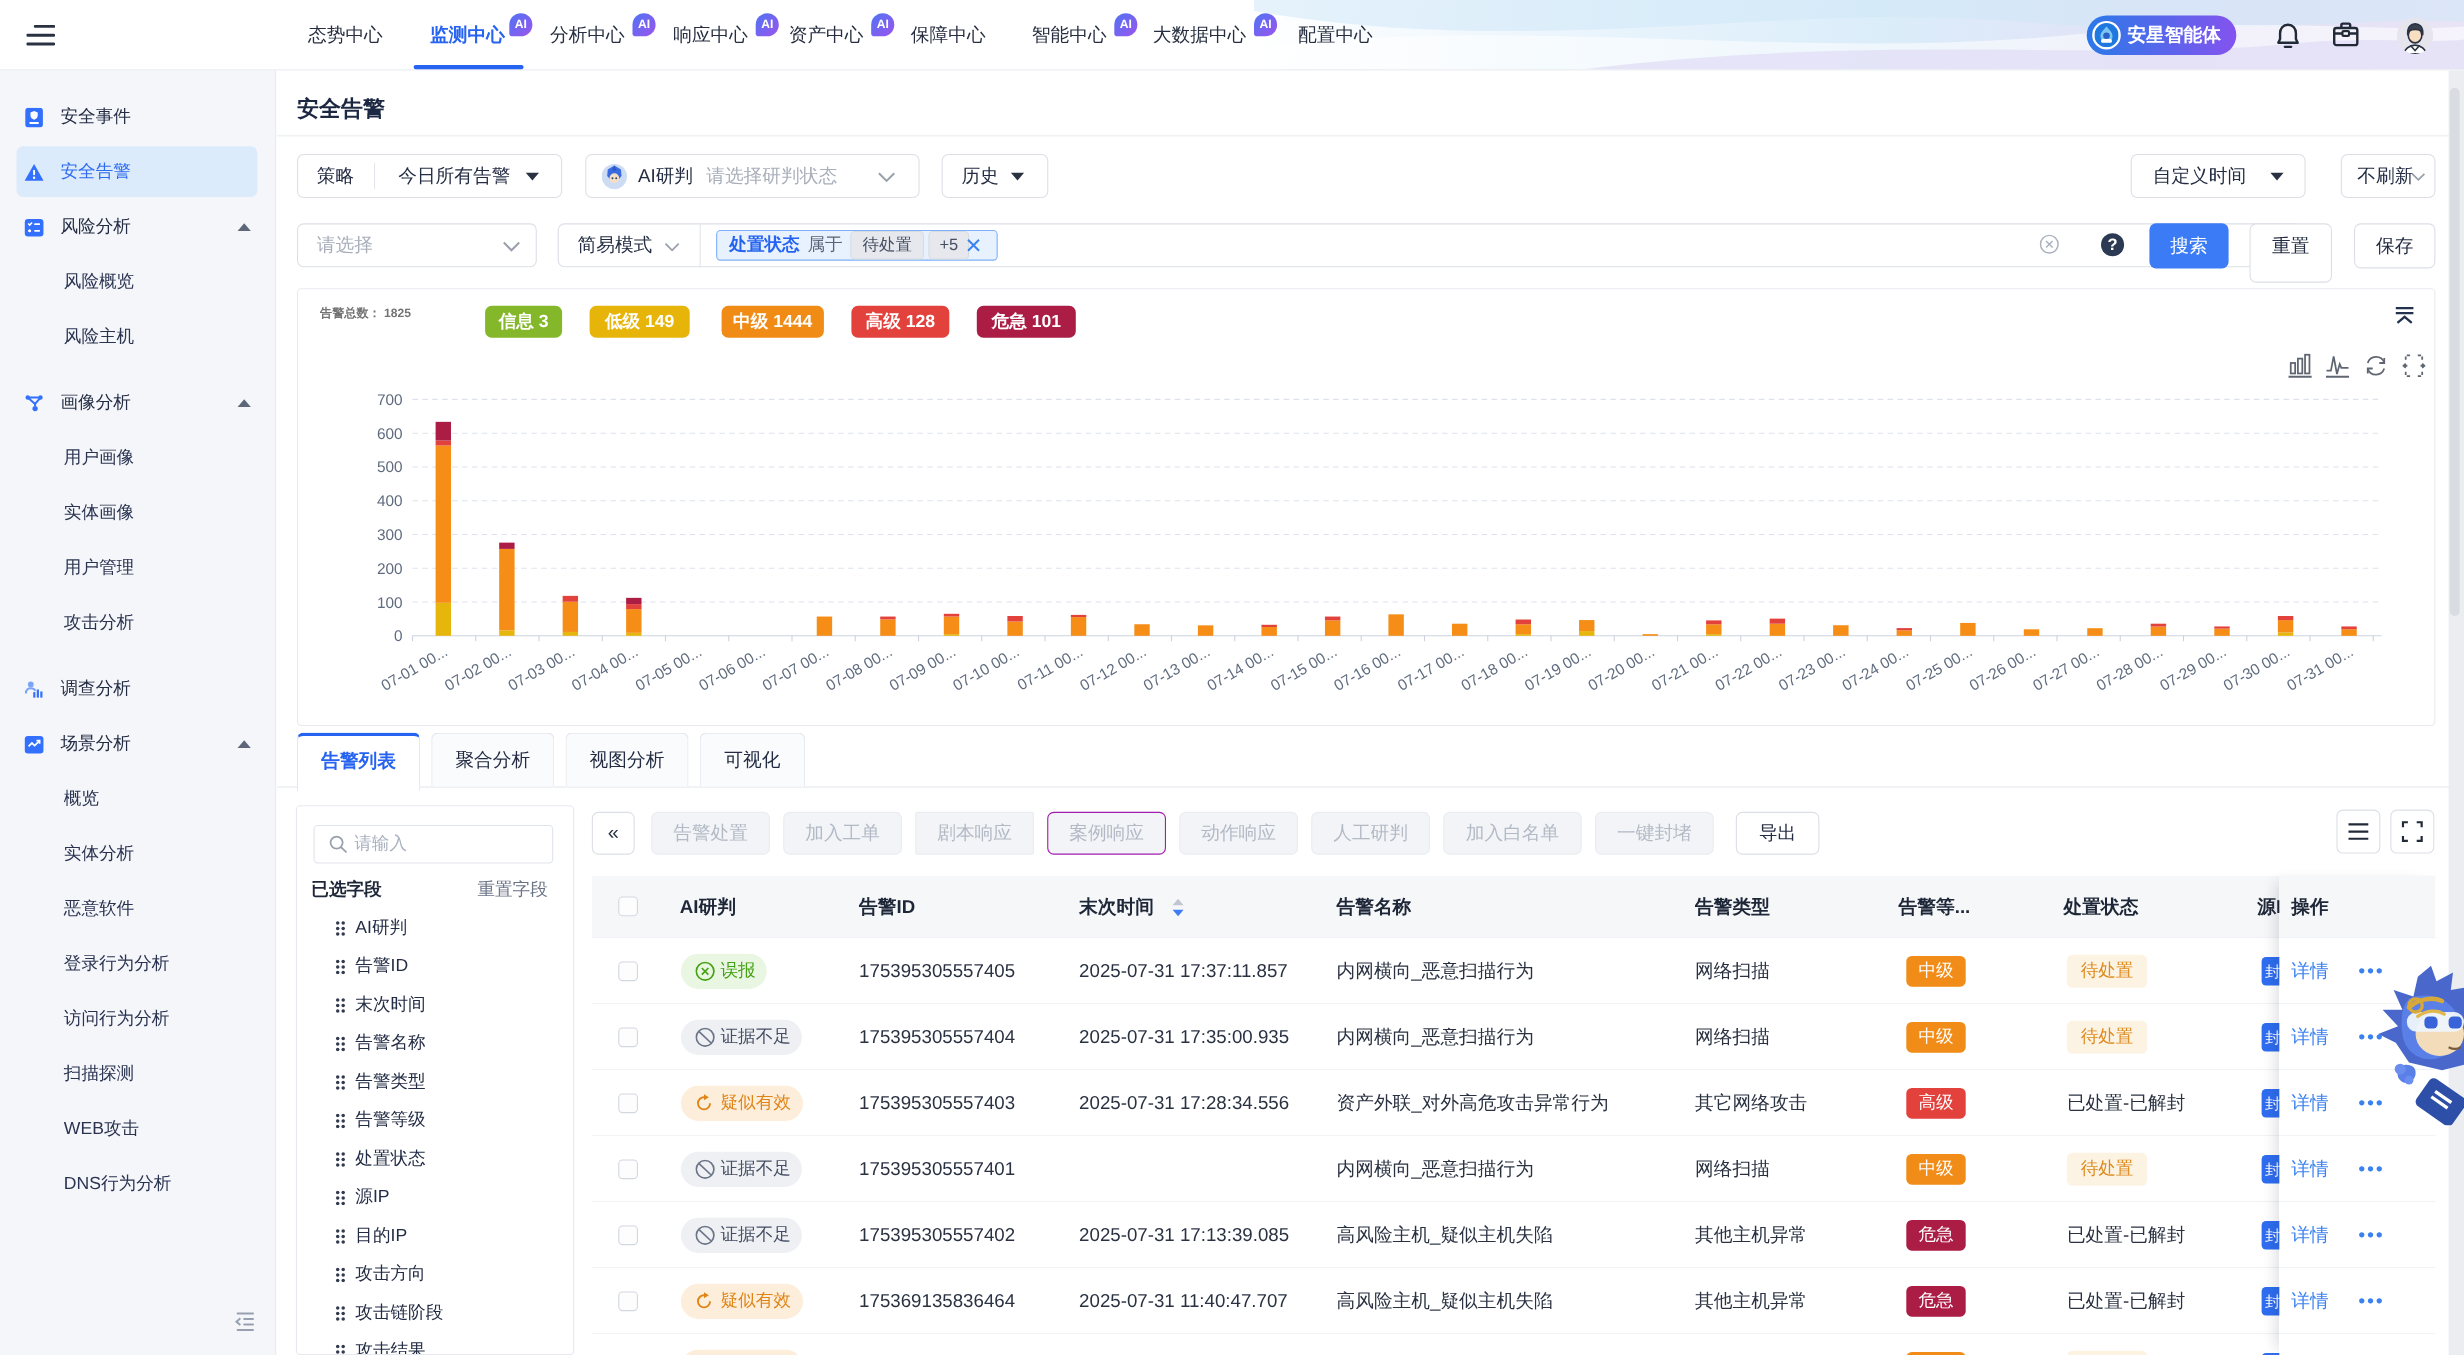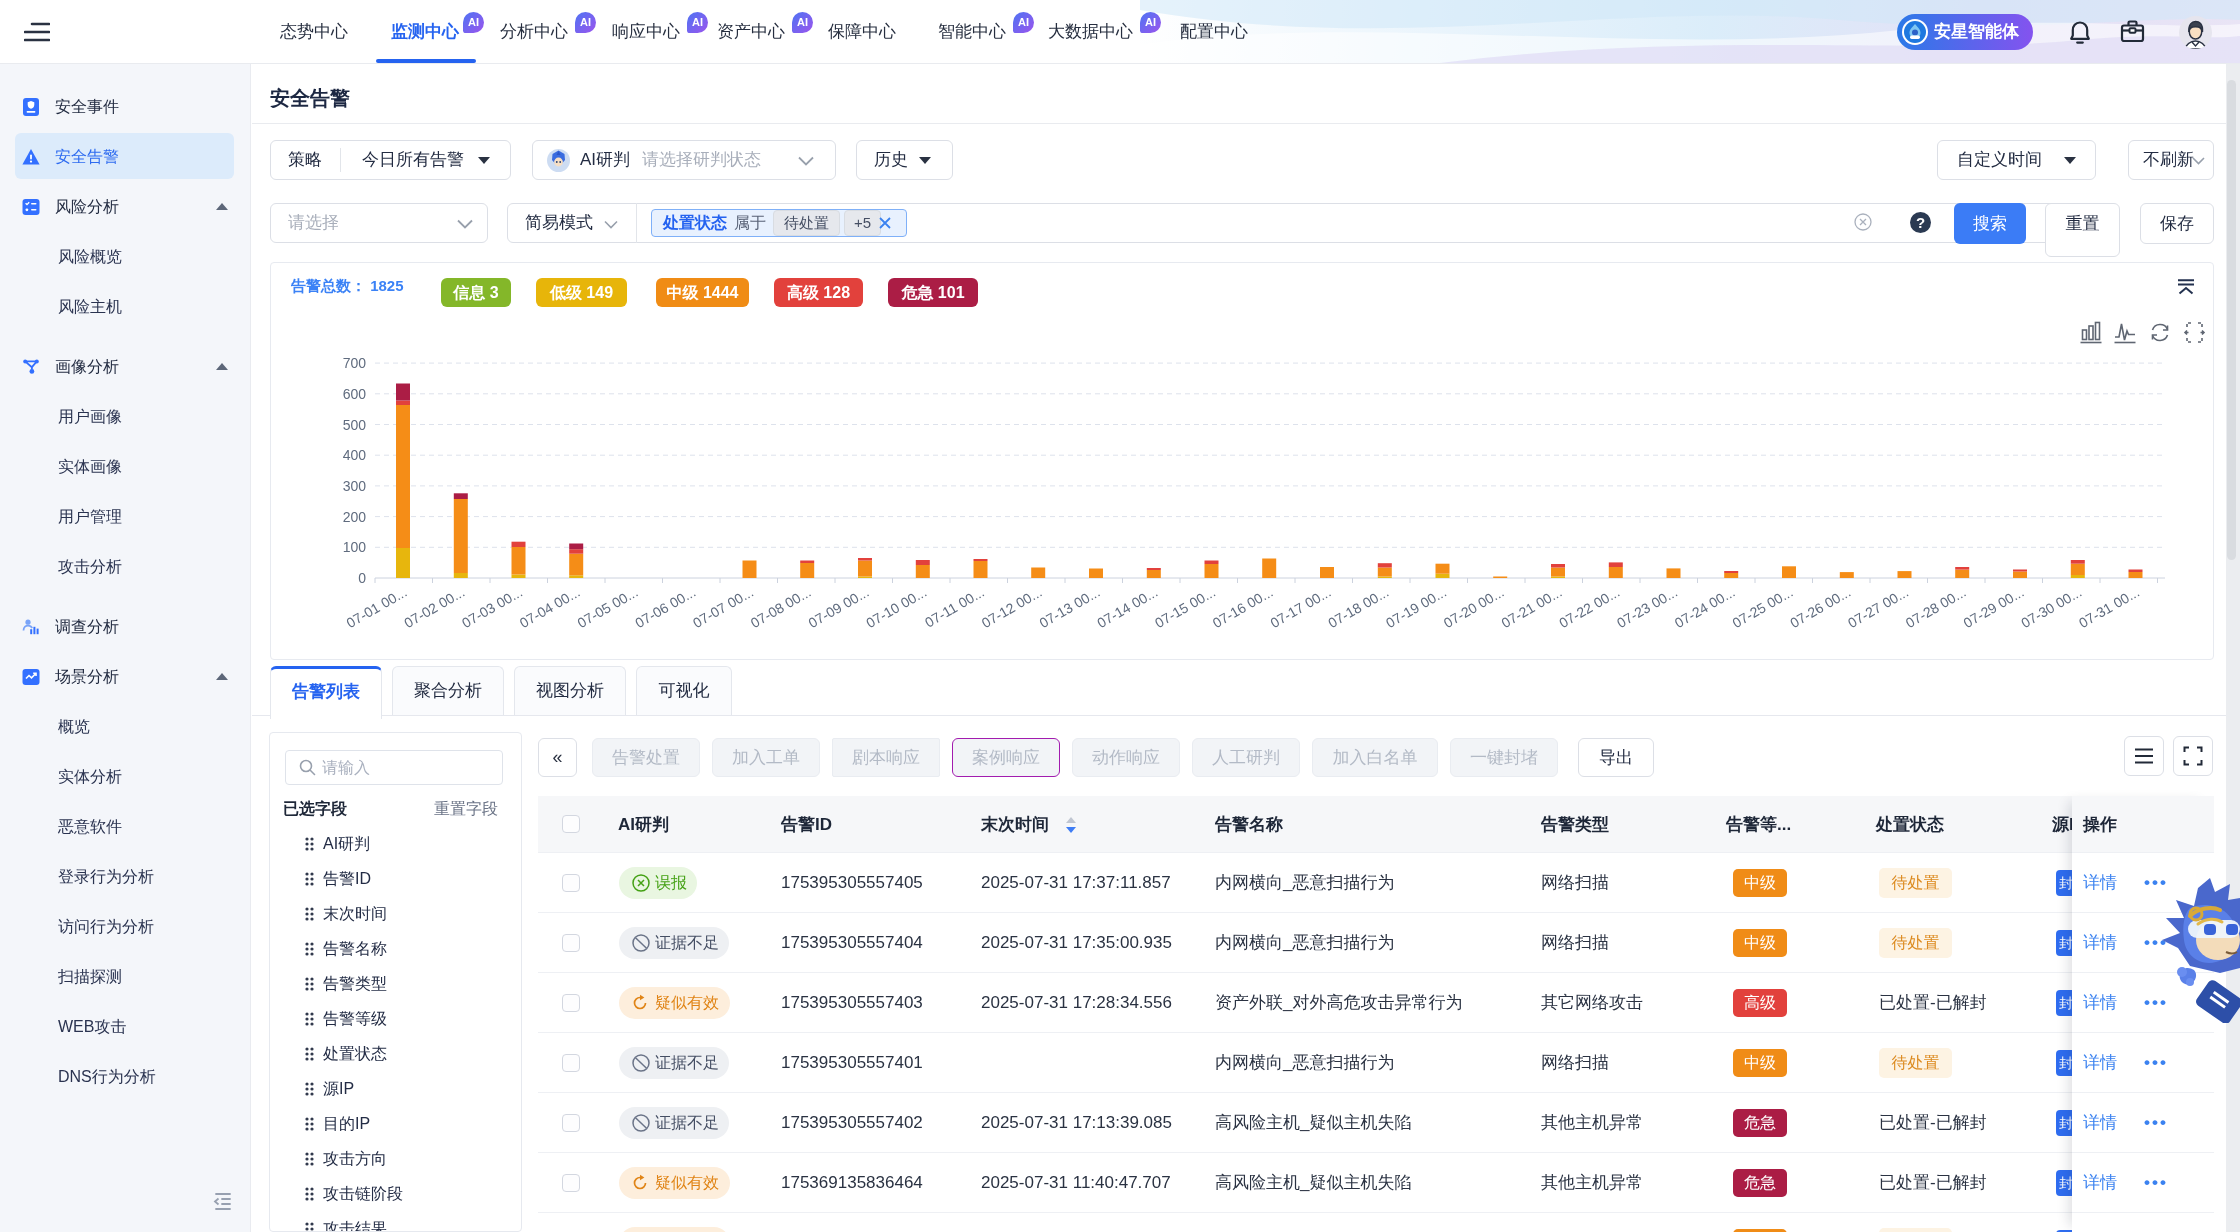--- a/index.html
+++ b/index.html
@@ -207,21 +207,21 @@
     </svg>
     <svg class="abs" style="left:1602px;top:149px" width="18" height="18" viewBox="0 0 18 18">
       <circle cx="9" cy="9" r="8" fill="none" stroke="#aab1bd" stroke-width="1.3"></circle>
       <path d="M6 6 L12 12 M12 6 L6 12" stroke="#aab1bd" stroke-width="1.3"></path>
     </svg>
     <div class="abs" style="left:1658px;top:148px;width:21px;height:21px;border-radius:50%;background:#2b3a52;color:#fff;font-size:15px;font-weight:bold;text-align:center;line-height:21px">?</div>
     <div class="abs" style="left:1702px;top:139px;width:72px;height:41px;background:#3b7cf6;border-radius:6px;color:#fff;font-size:17px;text-align:center;line-height:41px">搜索</div>
     <div class="btn" style="left:1793px;top:139px;width:75px;height:54px;line-height:39px">重置</div>
     <div class="btn" style="left:1888px;top:139px;width:74px;height:41px;line-height:39px">保存</div>
     <div class="abs" style="left:18px;top:198px;width:1944px;height:398px;border:1px solid #e7eaf0;border-radius:4px;background:#fff">
-      <div class="abs" style="left:20px;top:14px;font-size:15px;font-weight:bold;color:#3b82f6">告警总数：&nbsp;1825</div>
+      <div class="abs" style="left:20px;top:14px;font-size:11px;font-weight:bold;color:#737373">告警总数：&nbsp;1825</div>
       <div class="pill" style="left:170px;top:15px;width:70px;background:#84b729">信息 3</div>
       <div class="pill" style="left:265px;top:15px;width:91px;background:#e7b50a">低级 149</div>
       <div class="pill" style="left:385px;top:15px;width:93px;background:#f08c15">中级 1444</div>
       <div class="pill" style="left:503px;top:15px;width:89px;background:#e2413c">高级 128</div>
       <div class="pill" style="left:617px;top:15px;width:90px;background:#ab1d45">危急 101</div>
       <svg class="abs" style="left:1906px;top:16px" width="18" height="16" viewBox="0 0 18 16">
         <path d="M1 1.2 L17 1.2 M1 5.6 L17 5.6" stroke="#23314f" stroke-width="2"></path>
         <path d="M2.5 14.5 L9 9 L15.5 14.5" fill="none" stroke="#23314f" stroke-width="2"></path>
       </svg>
       <svg class="abs" style="left:1809px;top:58px" width="22" height="23" viewBox="0 0 22 23">

